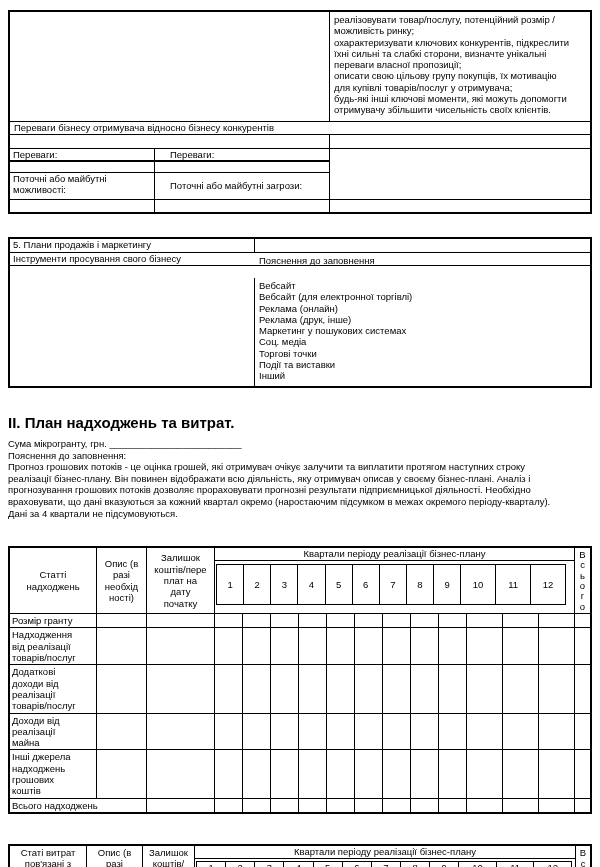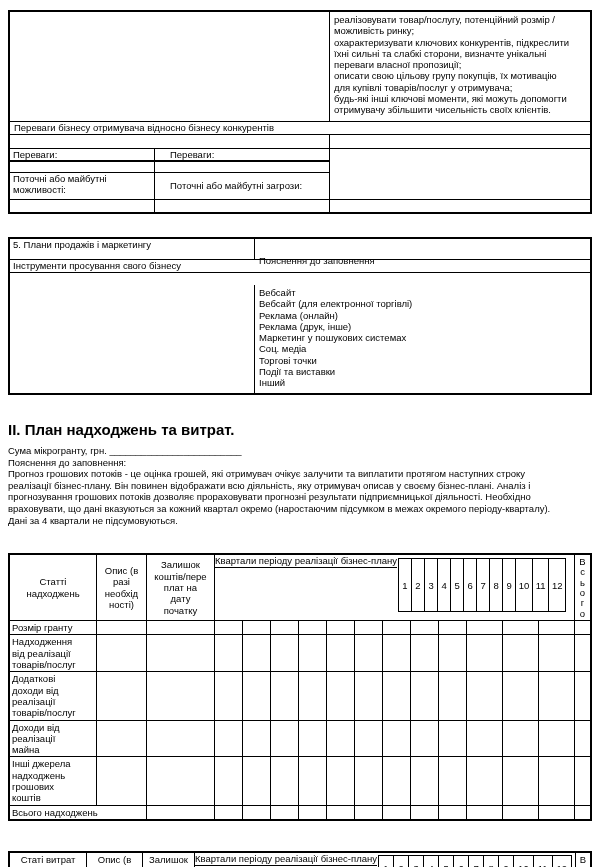--- a/index.html
+++ b/index.html
@@ -33,39 +33,39 @@
   .subE { height:11px; border-bottom:1px solid #000; }
   .subF { height:26px; }
   .subF .s2 { display:flex; align-items:center; }
   .t1-rowG { display:flex; height:12px; }
   .t1-rowG .g1 { width:145px; border-right:1px solid #000; }
   .t1-rowG .g2 { width:175px; border-right:1px solid #000; }
   .t1-rowG .g3 { flex:1; }
 
   
   .t2 { margin-top:23px; }
-  .t2-row1 { display:flex; height:21px; border-bottom:1px solid #000; }
+  .t2-row1 { display:flex; height:14px; border-bottom:1px solid #000; }
   .t2-row1 .c1 { width:245px; border-right:1px solid #000; padding:0 3px; overflow:hidden; }
   .t2-row1 .c2 { flex:1; padding:16px 4px; overflow:hidden; }
   .t2-row2 { height:13px; border-bottom:1px solid #000; padding:0 3px; overflow:hidden; }
   .t2-row3 { display:flex; min-height:108px;margin-top:12px; }
   .t2-row3 .c1 { width:245px; border-right:1px solid #000; }
   .t2-row3 .c2 { flex:1; padding:2px 4px; }
 
   
   .sec-title { margin:26px 0 6px 0; font-size:15px; line-height:18px; font-weight:bold; }
   .line { font-size:9.5px; line-height:11.6px; }
   .para { font-size:9.5px; line-height:11.6px; }
 
   
   .mt { margin-top:27px; }
   .hdr { display:flex; border-bottom:1px solid #000; }
   .hcell { border-right:1px solid #000; display:flex; align-items:center;
            justify-content:center; text-align:center; overflow:hidden; }
-  .col-q { flex:1; display:flex; min-width:0; }
+  .col-q { flex:1; display:flex; flex-direction:column; min-width:0; }
   .q-strip { height:13px; border-bottom:1px solid #000; text-align:center; overflow:hidden; }
   .q-nums { flex:1; display:flex; align-items:stretch; }
   .qbox { flex:1; border:1px solid #000; display:flex; align-items:center;
           justify-content:center; min-width:0; }
   .qbox + .qbox { margin-left:-1px; }
   .qbox.wide { flex:1.3; }
   .col-total { border-left:1px solid #000; text-align:center; overflow:hidden;
                line-height:10.3px; padding-top:2px; }
 
   .mt .hdr { height:66px; }

